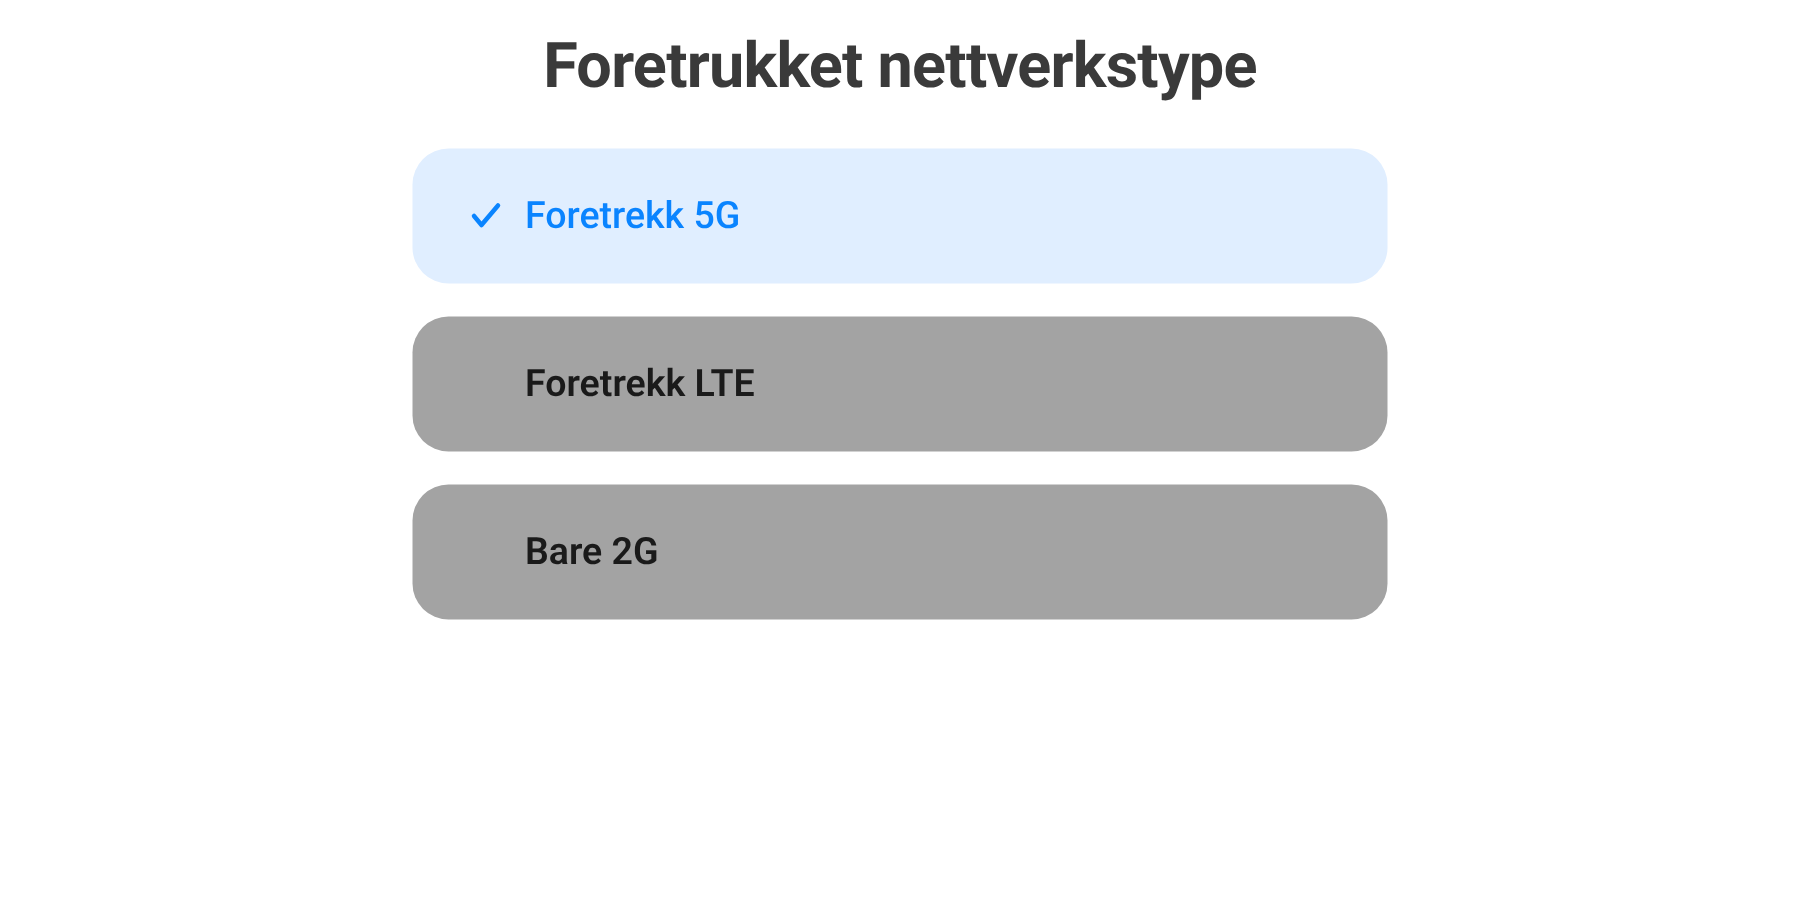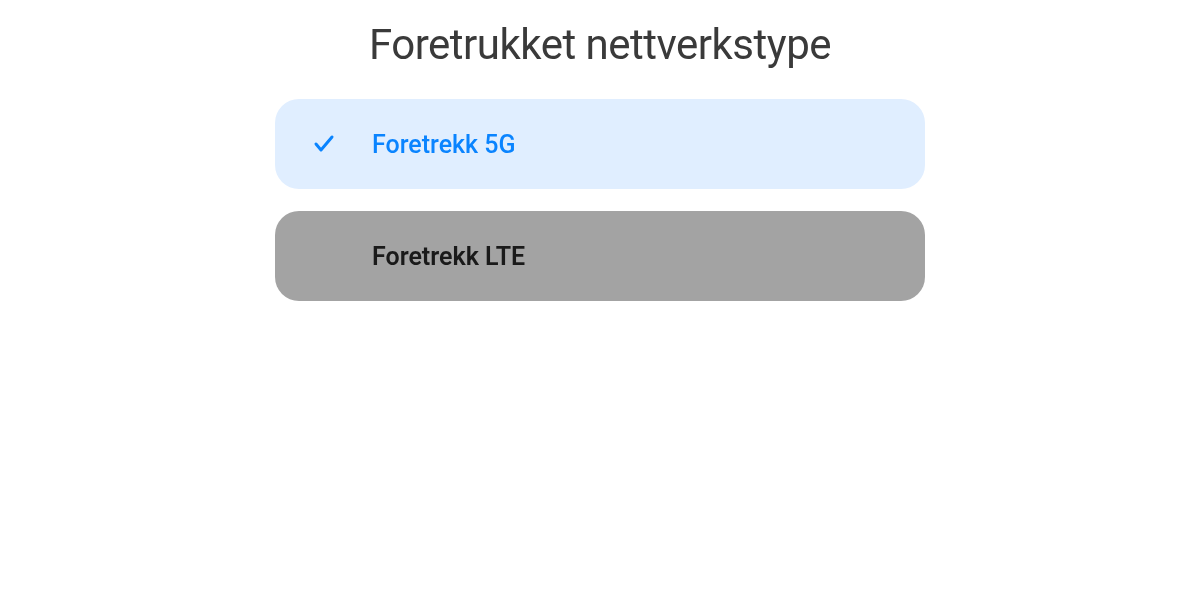--- a/index.html
+++ b/index.html
@@ -12,21 +12,21 @@
       background: #ffffff;
       width: 1200px;
       height: 600px;
       display: flex;
       flex-direction: column;
       align-items: center;
       padding-top: 20px;
     }
     .title {
       font-size: 42px;
-      font-weight: 400;
+      font-weight: 700;
       color: #3a3a3a;
       margin-bottom: 30px;
       letter-spacing: -0.5px;
     }
     .options {
       width: 650px;
       display: flex;
       flex-direction: column;
       gap: 22px;
     }
@@ -51,21 +51,21 @@
       flex-shrink: 0;
     }
     .check-icon svg {
       width: 24px;
       height: 24px;
     }
     .option-label {
       font-size: 25px;
       font-weight: 600;
       color: #1a1a1a;
-      margin-left: 34px;
+      margin-left: 12px;
     }
     .option.selected .option-label {
       color: #0a84ff;
       font-weight: 500;
     }
     .spacer {
       width: 28px;
       flex-shrink: 0;
     }
   </style>
@@ -84,14 +84,18 @@
     </span>
     <span class="option-label">Foretrekk 5G</span>
   </div>
 
   <div class="option">
     <span class="spacer"></span>
     <span class="option-label">Foretrekk LTE</span>
   </div>
 
 
+  <div class="option">
+    <span class="spacer"></span>
+    <span class="option-label">Bare 2G</span>
+  </div>
 
 </div>
 
 </body></html>

